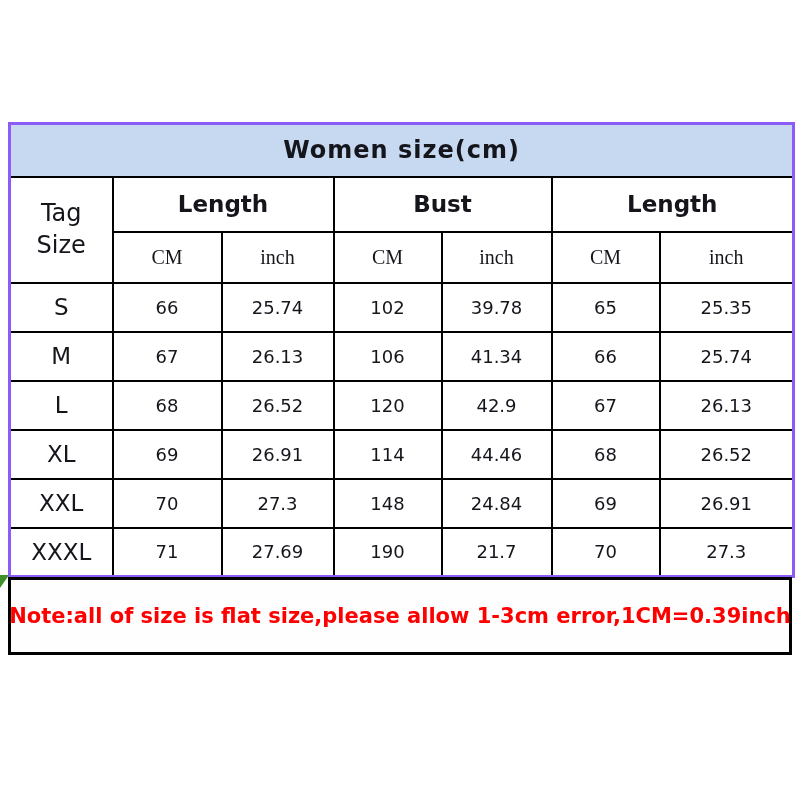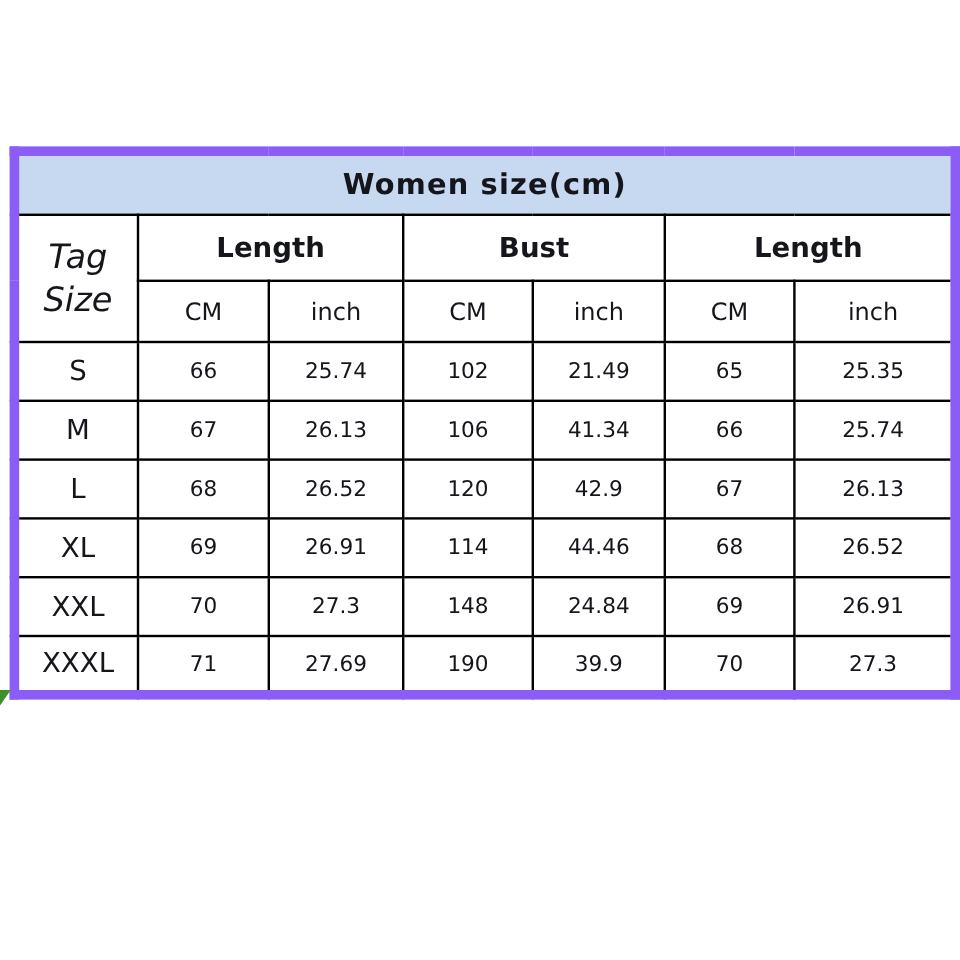--- a/index.html
+++ b/index.html
@@ -17,51 +17,51 @@
   }
   table.size-table {
     position: absolute;
     left: 8px;
     top: 122px;
     width: 784px;
     border-collapse: collapse;
     table-layout: fixed;
     text-align: center;
     color: #15151c;
-    border: 8px solid #8b5cf6;
+    border: 3px solid #8b5cf6;
   }
   .size-table td, .size-table th {
     border: 2px solid #000;
     padding: 0;
     vertical-align: middle;
     overflow: hidden;
   }
   tr.title-row { height: 53px; }
   tr.group-row { height: 55px; }
   tr.unit-row  { height: 51px; }
   tr.data-row  { height: 49px; }
   .table-title-cell {
     background: #c7d8f1;
     font-size: 24px;
     font-weight: bold;
     letter-spacing: 1px;
   }
   .corner-cell {
-    font-size: 28px;
+    font-size: 24px;
     font-weight: normal;
     line-height: 1.3;
-    font-style: italic;
   }
   .group-cell {
     font-size: 23px;
     font-weight: bold;
   }
   .unit-cell {
     font-size: 20px;
     font-weight: normal;
+    font-family: Liberation Serif, serif;
   }
   .size-cell {
     font-size: 23px;
     font-weight: normal;
   }
   .value-cell {
     font-size: 18px;
     font-weight: normal;
   }
   .note-box {
@@ -129,21 +129,21 @@
         <td class="unit-cell">inch</td>
         <td class="unit-cell">CM</td>
         <td class="unit-cell">inch</td>
       </tr>
 
       <tr class="data-row">
         <td class="size-cell">S</td>
         <td class="value-cell">66</td>
         <td class="value-cell">25.74</td>
         <td class="value-cell">102</td>
-        <td class="value-cell">21.49</td>
+        <td class="value-cell">39.78</td>
         <td class="value-cell">65</td>
         <td class="value-cell">25.35</td>
       </tr>
       <tr class="data-row">
         <td class="size-cell">M</td>
         <td class="value-cell">67</td>
         <td class="value-cell">26.13</td>
         <td class="value-cell">106</td>
         <td class="value-cell">41.34</td>
         <td class="value-cell">66</td>
@@ -174,23 +174,26 @@
         <td class="value-cell">148</td>
         <td class="value-cell">24.84</td>
         <td class="value-cell">69</td>
         <td class="value-cell">26.91</td>
       </tr>
       <tr class="data-row">
         <td class="size-cell">XXXL</td>
         <td class="value-cell">71</td>
         <td class="value-cell">27.69</td>
         <td class="value-cell">190</td>
-        <td class="value-cell">39.9</td>
+        <td class="value-cell">21.7</td>
         <td class="value-cell">70</td>
         <td class="value-cell">27.3</td>
       </tr>
     </tbody>
   </table>
 
+  <div class="note-box">
+    <span class="note-text">Note:all of size is flat size,please allow 1-3cm error,1CM=0.39inch</span>
+  </div>
 
   <div class="green-triangle"></div>
 
 </div>
 
 </body></html>

